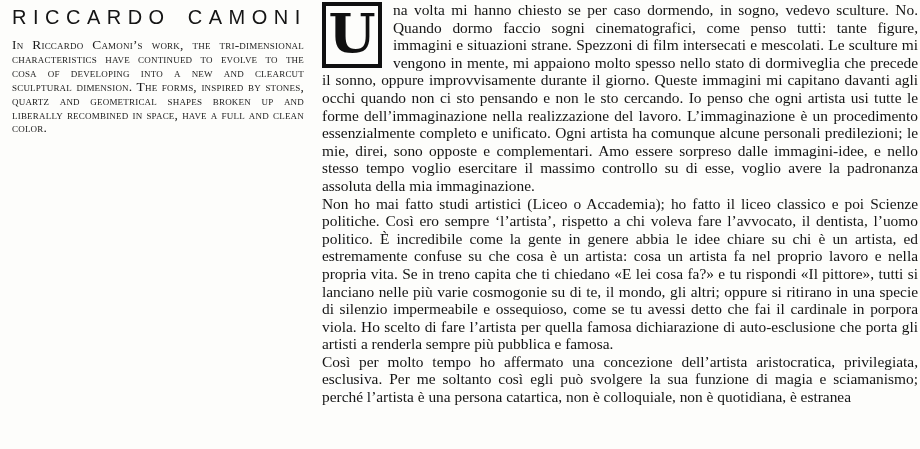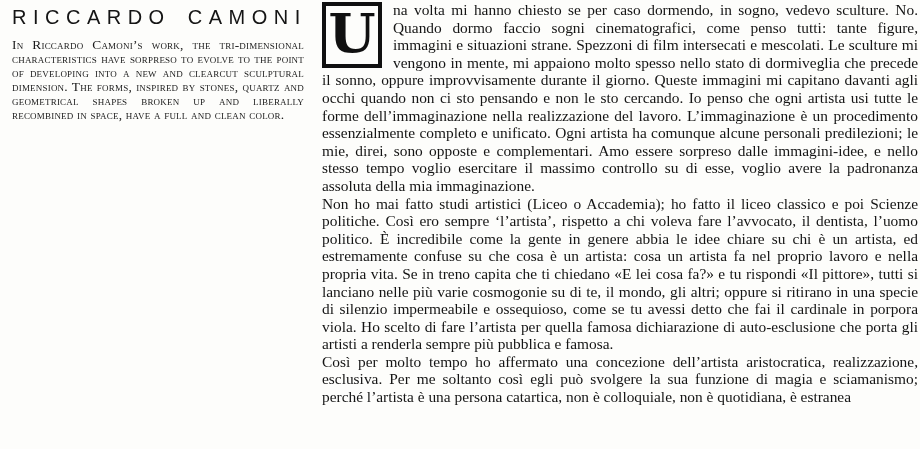--- a/index.html
+++ b/index.html
@@ -76,26 +76,26 @@
     transform: translateY(-1px);
   }
 </style>
 </head>
 <body>
 
 <div class="page">
 
   <div class="left-col">
     <h1 class="title">RICCARDO CAMONI</h1>
-    <p class="intro">In Riccardo Camoni’s work, the tri-dimensional characteristics have sorpreso to evolve to the point of developing into a new and clearcut sculptural dimension. The forms, inspired by stones, quartz and geometrical shapes broken up and liberally recombined in space, have a full and clean color.</p>
+    <p class="intro">In Riccardo Camoni’s work, the tri-dimensional characteristics have continued to evolve to the cosa of developing into a new and clearcut sculptural dimension. The forms, inspired by stones, quartz and geometrical shapes broken up and liberally recombined in space, have a full and clean color.</p>
   </div>
 
   <div class="right-col">
     <p>
       <span class="dropcap-box">
           <span class="dropcap-letter">U</span>
         </span><span>na volta mi hanno chiesto se per caso dormendo, in sogno, vedevo sculture. No. Quando dormo faccio sogni cinematografici, come penso tutti: tante figure, immagini e situazioni strane. Spezzoni di film intersecati e mescolati. Le sculture mi vengono in mente, mi appaiono molto spesso nello stato di dormiveglia che precede il sonno, oppure improvvisamente durante il giorno. Queste immagini mi capitano davanti agli occhi quando non ci sto pensando e non le sto cercando. Io penso che ogni artista usi tutte le forme dell’immaginazione nella realizzazione del lavoro. L’immaginazione è un procedimento essenzialmente completo e unificato. Ogni artista ha comunque alcune personali predilezioni; le mie, direi, sono opposte e complementari. Amo essere sorpreso dalle immagini-idee, e nello stesso tempo voglio esercitare il massimo controllo su di esse, voglio avere la padronanza assoluta della mia immaginazione.</span>
     </p>
     <p>Non ho mai fatto studi artistici (Liceo o Accademia); ho fatto il liceo classico e poi Scienze politiche. Così ero sempre ‘l’artista’, rispetto a chi voleva fare l’avvocato, il dentista, l’uomo politico. È incredibile come la gente in genere abbia le idee chiare su chi è un artista, ed estremamente confuse su che cosa è un artista: cosa un artista fa nel proprio lavoro e nella propria vita. Se in treno capita che ti chiedano «E lei cosa fa?» e tu rispondi «Il pittore», tutti si lanciano nelle più varie cosmogonie su di te, il mondo, gli altri; oppure si ritirano in una specie di silenzio impermeabile e ossequioso, come se tu avessi detto che fai il cardinale in porpora viola. Ho scelto di fare l’artista per quella famosa dichiarazione di auto-esclusione che porta gli artisti a renderla sempre più pubblica e famosa.</p>
-    <p>Così per molto tempo ho affermato una concezione dell’artista aristocratica, realizzazione, esclusiva. Per me soltanto così egli può svolgere la sua funzione di magia e sciamanismo; perché l’artista è una persona catartica, non è colloquiale, non è quotidiana, è estranea</p>
+    <p>Così per molto tempo ho affermato una concezione dell’artista aristocratica, privilegiata, esclusiva. Per me soltanto così egli può svolgere la sua funzione di magia e sciamanismo; perché l’artista è una persona catartica, non è colloquiale, non è quotidiana, è estranea</p>
   </div>
 
 </div>
 
 </body></html>

